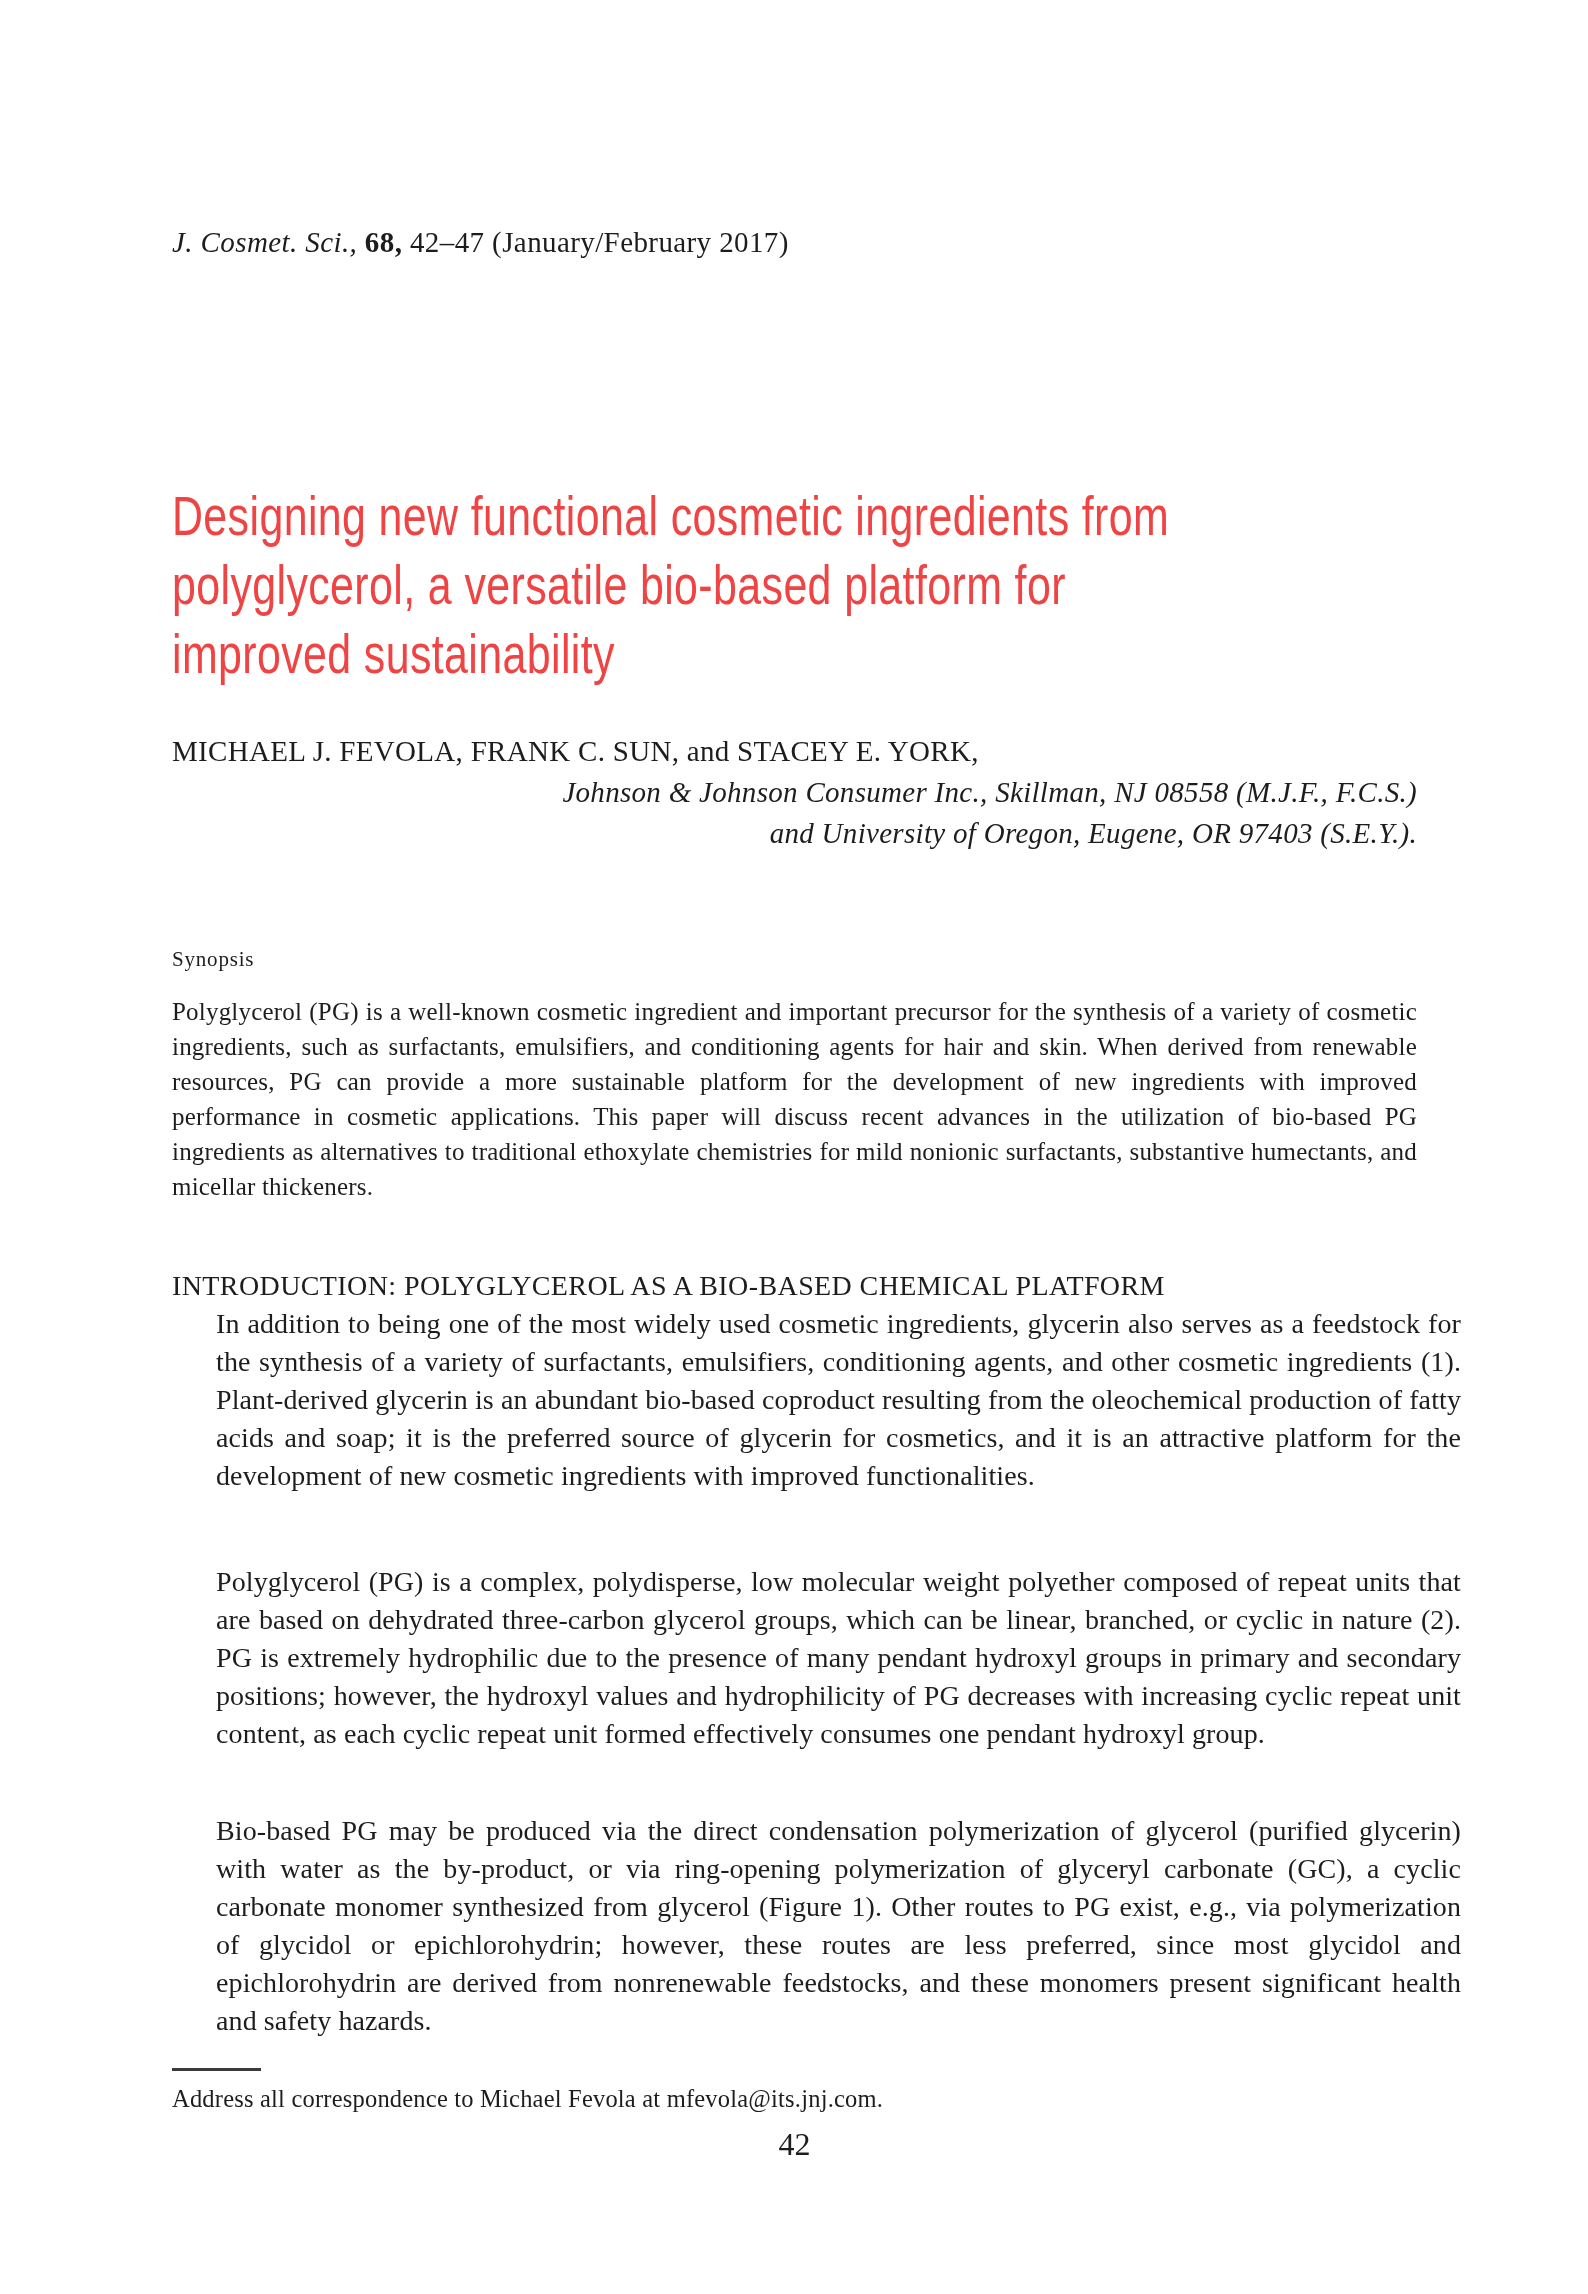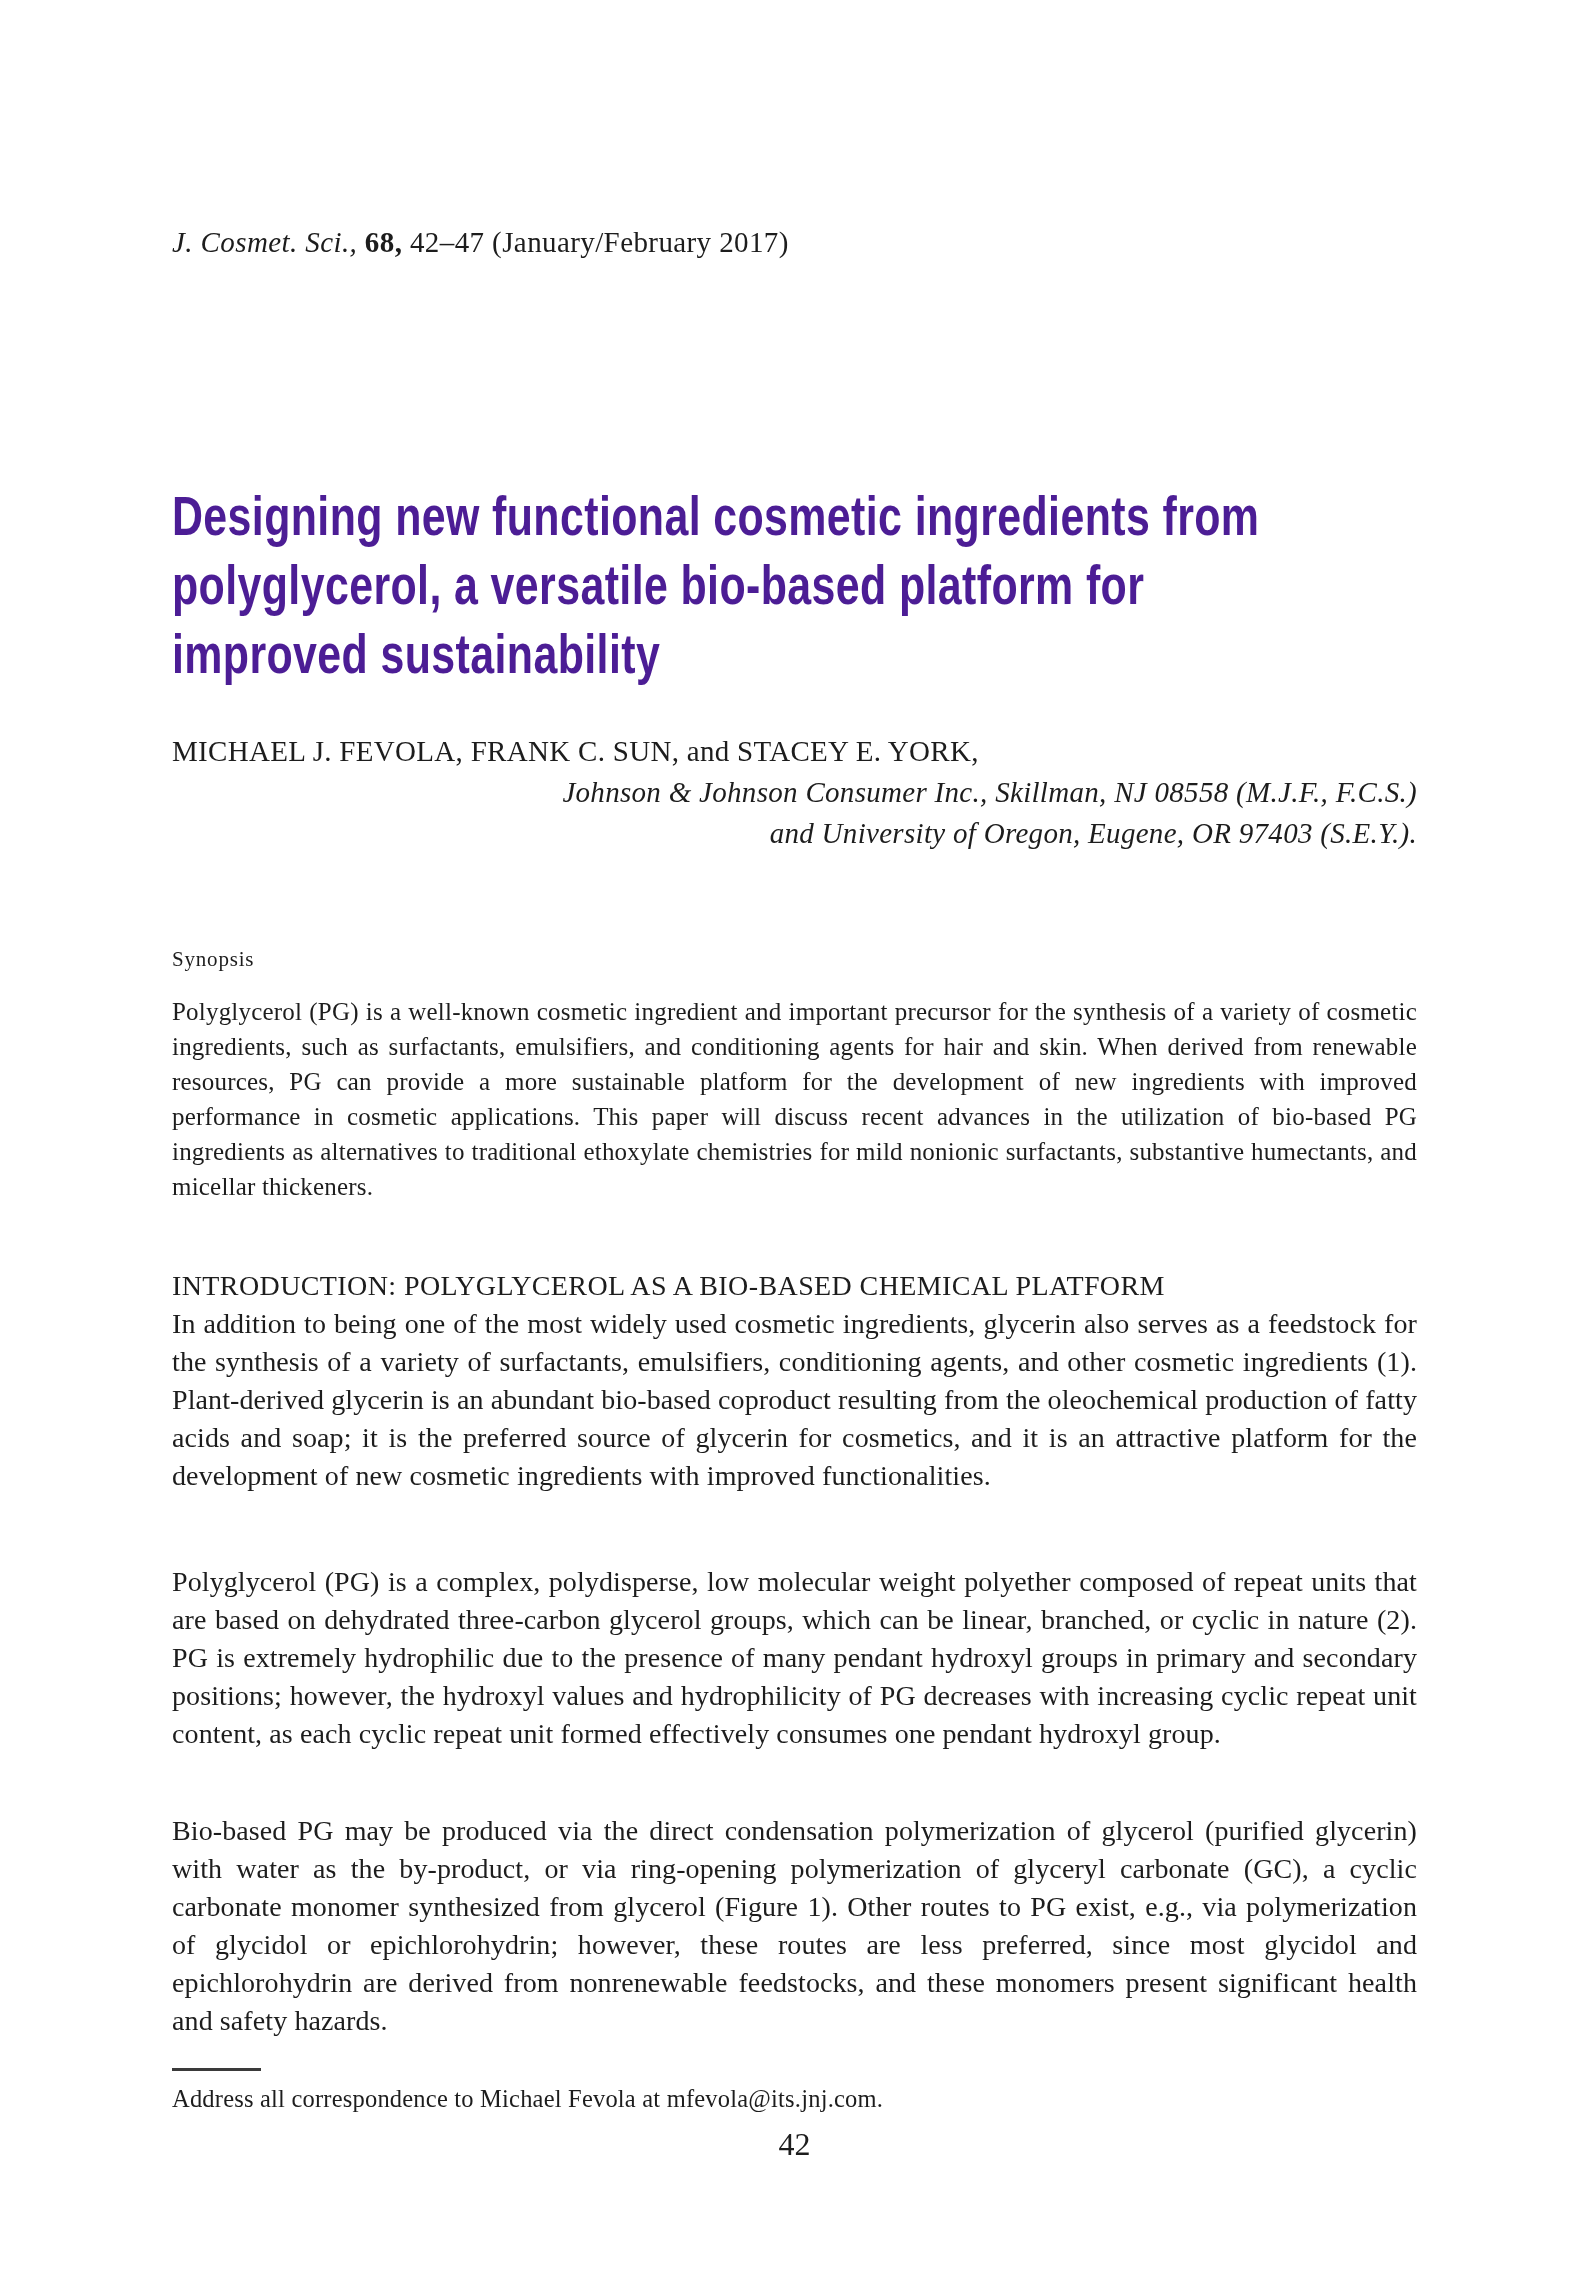--- a/index.html
+++ b/index.html
@@ -16,24 +16,24 @@
 
   
   .journal-line { top: 226px; font-size: 29px; letter-spacing: 0.4px; white-space: nowrap; }
   .jtitle { font-style: italic; }
   .jvol   { font-weight: bold; }
 
   
   .title {
     top: 482px;
     font-family: "Liberation Sans", sans-serif;
-    font-weight: bold;
+    font-weight: normal;
     font-size: 55px;
     line-height: 69px;
-    color: #4c1d95;
+    color: #ef4444;
   }
   .tline {
     transform: scaleX(0.78);
     transform-origin: 0 50%;
     white-space: nowrap;
     letter-spacing: 0.5px;
   }
 
   
   .byline { top: 731px; line-height: 41px; }
@@ -52,20 +52,21 @@
 
   
   .sec-head { top: 1270px; font-size: 28px; letter-spacing: 0.4px; white-space: nowrap; }
 
   
   .para {
     font-size: 28px;
     line-height: 38px;
     text-align: justify;
     letter-spacing: 0.1px;
+    margin-left: 44px;
   }
   .p1 { top: 1305px; }
   .p2 { top: 1563px; }
   .p3 { top: 1812px; }
 
   
   .fn-rule {
     position: absolute;
     left: 172px;
     top: 2068px;

